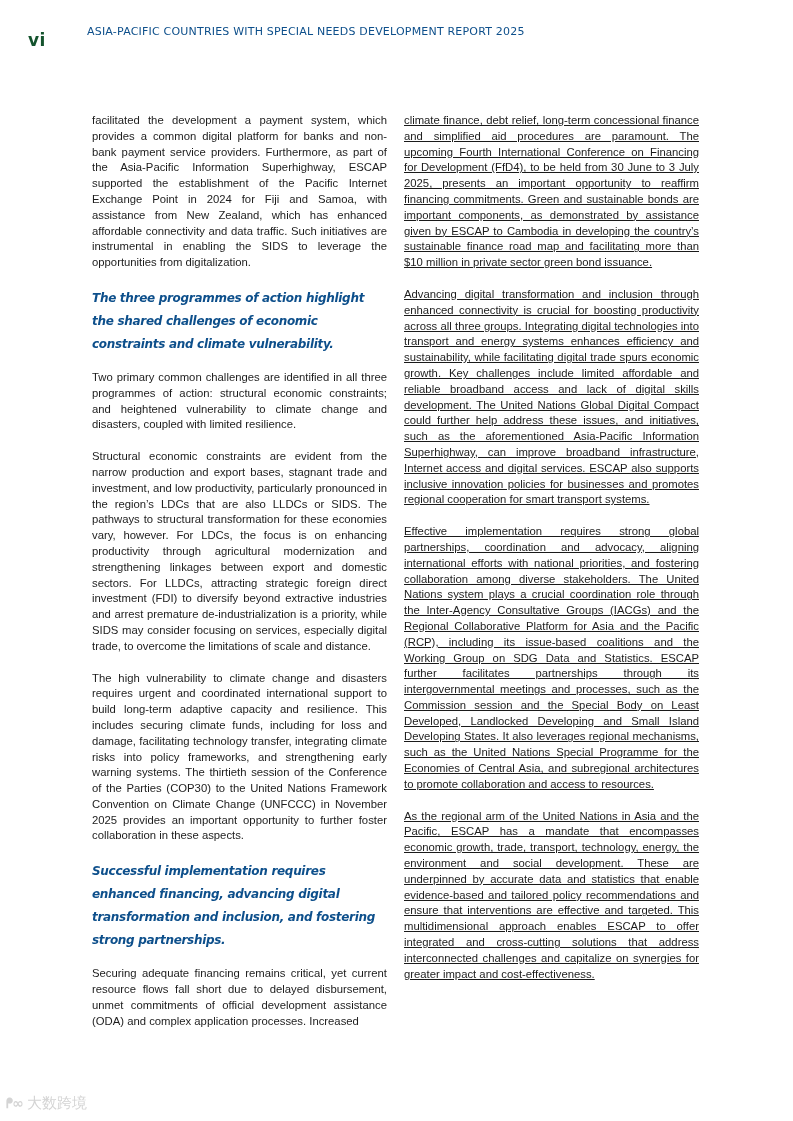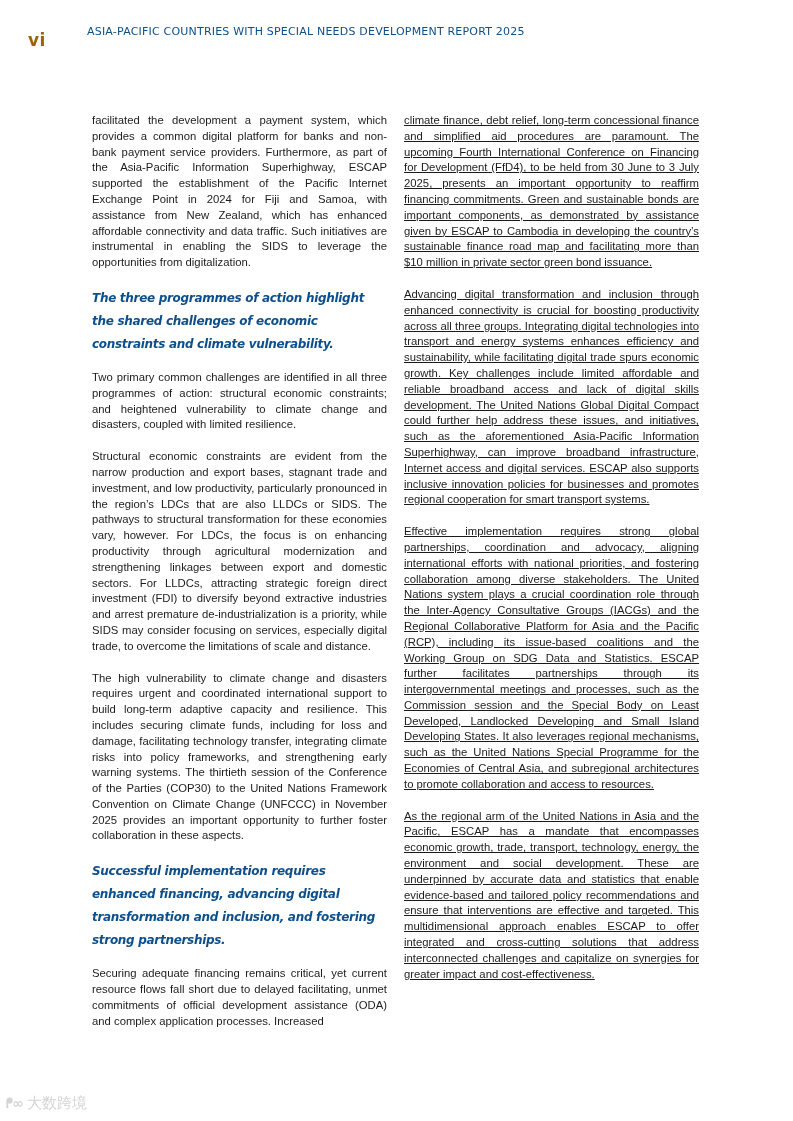--- a/index.html
+++ b/index.html
@@ -15,21 +15,21 @@
       font-family: "Liberation Sans", sans-serif;
       color: #1a1a1a;
     }
     .page-number {
       position: absolute;
       left: 28px;
       top: 30px;
       font-family: "DejaVu Sans", sans-serif;
       font-weight: bold;
       font-size: 17px;
-      color: #a16207;
+      color: #14532d;
       letter-spacing: 0.5px;
     }
     .running-header {
       position: absolute;
       left: 87px;
       top: 25px;
       font-family: "DejaVu Sans", sans-serif;
       font-weight: normal;
       font-size: 11px;
       color: #0d4f8b;
@@ -82,21 +82,21 @@
 <div class="page-number">vi</div>
 <div class="running-header">ASIA-PACIFIC COUNTRIES WITH SPECIAL NEEDS DEVELOPMENT REPORT 2025</div>
 
 <div class="column col-left">
   <p class="para">facilitated the development a payment system, which provides a common digital platform for banks and non-bank payment service providers. Furthermore, as part of the Asia-Pacific Information Superhighway, ESCAP supported the establishment of the Pacific Internet Exchange Point in 2024 for Fiji and Samoa, with assistance from New Zealand, which has enhanced affordable connectivity and data traffic. Such initiatives are instrumental in enabling the SIDS to leverage the opportunities from digitalization.</p>
   <h2 class="heading">The three programmes of action highlight the shared challenges of economic constraints and climate vulnerability.</h2>
   <p class="para">Two primary common challenges are identified in all three programmes of action: structural economic constraints; and heightened vulnerability to climate change and disasters, coupled with limited resilience.</p>
   <p class="para">Structural economic constraints are evident from the narrow production and export bases, stagnant trade and investment, and low productivity, particularly pronounced in the region’s LDCs that are also LLDCs or SIDS. The pathways to structural transformation for these economies vary, however. For LDCs, the focus is on enhancing productivity through agricultural modernization and strengthening linkages between export and domestic sectors. For LLDCs, attracting strategic foreign direct investment (FDI) to diversify beyond extractive industries and arrest premature de-industrialization is a priority, while SIDS may consider focusing on services, especially digital trade, to overcome the limitations of scale and distance.</p>
   <p class="para">The high vulnerability to climate change and disasters requires urgent and coordinated international support to build long-term adaptive capacity and resilience. This includes securing climate funds, including for loss and damage, facilitating technology transfer, integrating climate risks into policy frameworks, and strengthening early warning systems. The thirtieth session of the Conference of the Parties (COP30) to the United Nations Framework Convention on Climate Change (UNFCCC) in November 2025 provides an important opportunity to further foster collaboration in these aspects.</p>
   <h2 class="heading">Successful implementation requires enhanced financing, advancing digital transformation and inclusion, and fostering strong partnerships.</h2>
-  <p class="para">Securing adequate financing remains critical, yet current resource flows fall short due to delayed facilitating, unmet commitments of official development assistance (ODA) and complex application processes. Increased</p>
+  <p class="para">Securing adequate financing remains critical, yet current resource flows fall short due to delayed disbursement, unmet commitments of official development assistance (ODA) and complex application processes. Increased</p>
 </div>
 
 <div class="column col-right">
   <p class="para">climate finance, debt relief, long-term concessional finance and simplified aid procedures are paramount. The upcoming Fourth International Conference on Financing for Development (FfD4), to be held from 30 June to 3 July 2025, presents an important opportunity to reaffirm financing commitments. Green and sustainable bonds are important components, as demonstrated by assistance given by ESCAP to Cambodia in developing the country’s sustainable finance road map and facilitating more than $10 million in private sector green bond issuance.</p>
   <p class="para">Advancing digital transformation and inclusion through enhanced connectivity is crucial for boosting productivity across all three groups. Integrating digital technologies into transport and energy systems enhances efficiency and sustainability, while facilitating digital trade spurs economic growth. Key challenges include limited affordable and reliable broadband access and lack of digital skills development. The United Nations Global Digital Compact could further help address these issues, and initiatives, such as the aforementioned Asia-Pacific Information Superhighway, can improve broadband infrastructure, Internet access and digital services. ESCAP also supports inclusive innovation policies for businesses and promotes regional cooperation for smart transport systems.</p>
   <p class="para">Effective implementation requires strong global partnerships, coordination and advocacy, aligning international efforts with national priorities, and fostering collaboration among diverse stakeholders. The United Nations system plays a crucial coordination role through the Inter-Agency Consultative Groups (IACGs) and the Regional Collaborative Platform for Asia and the Pacific (RCP), including its issue-based coalitions and the Working Group on SDG Data and Statistics. ESCAP further facilitates partnerships through its intergovernmental meetings and processes, such as the Commission session and the Special Body on Least Developed, Landlocked Developing and Small Island Developing States. It also leverages regional mechanisms, such as the United Nations Special Programme for the Economies of Central Asia, and subregional architectures to promote collaboration and access to resources.</p>
   <p class="para">As the regional arm of the United Nations in Asia and the Pacific, ESCAP has a mandate that encompasses economic growth, trade, transport, technology, energy, the environment and social development. These are underpinned by accurate data and statistics that enable evidence-based and tailored policy recommendations and ensure that interventions are effective and targeted. This multidimensional approach enables ESCAP to offer integrated and cross-cutting solutions that address interconnected challenges and capitalize on synergies for greater impact and cost-effectiveness.</p>
 </div>
 
 <div class="watermark">

